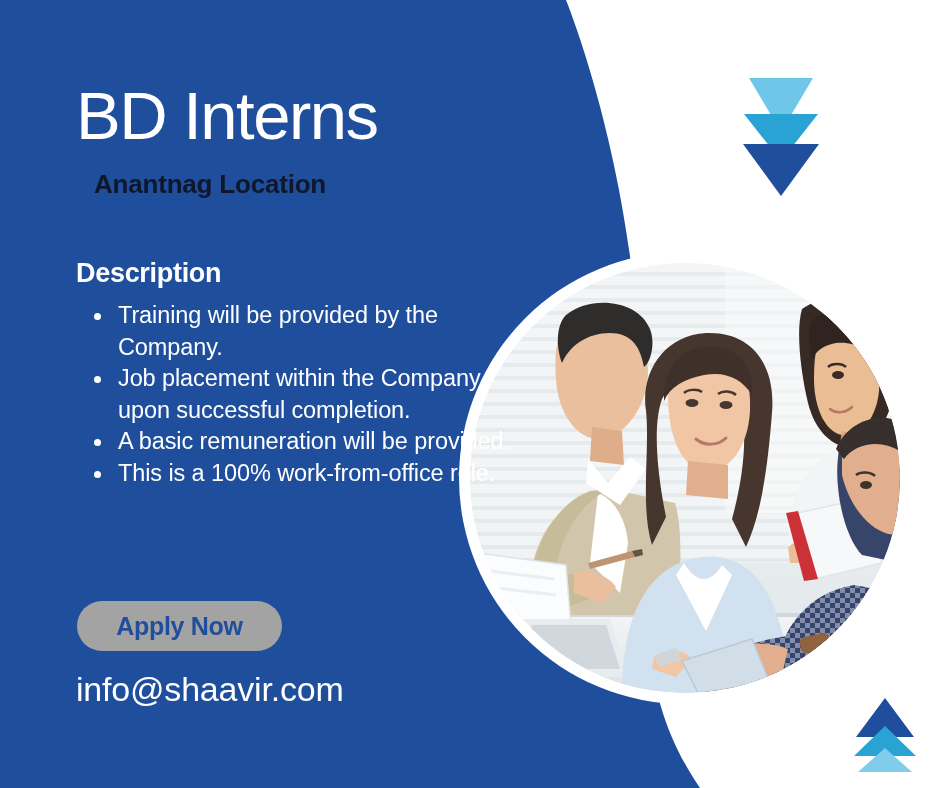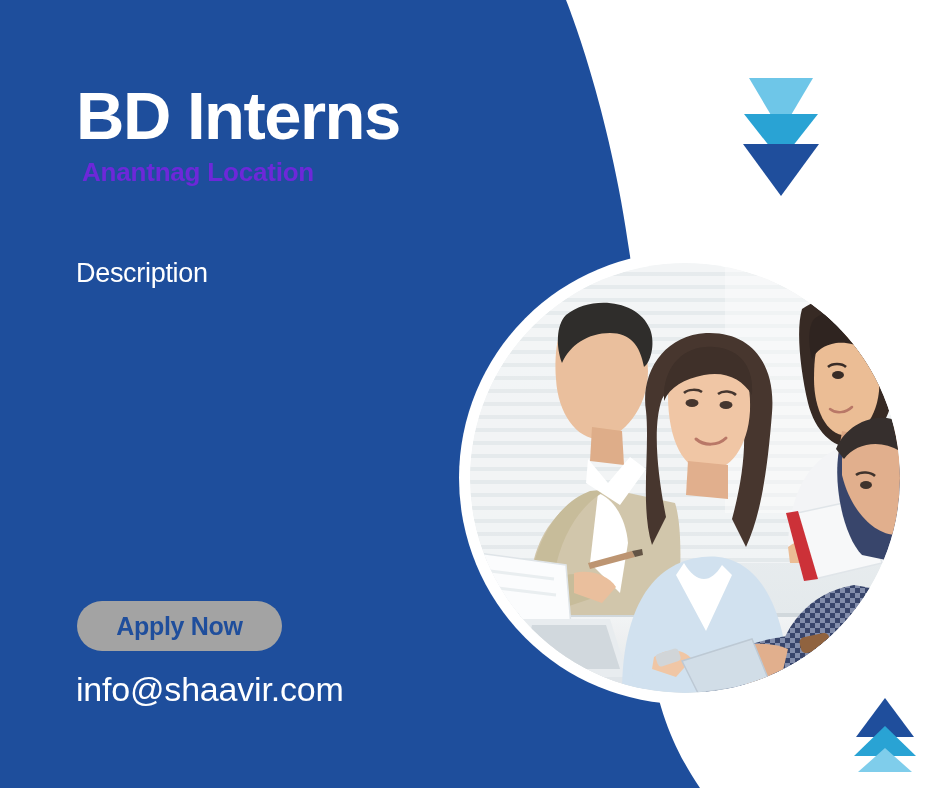--- a/index.html
+++ b/index.html
@@ -74,46 +74,46 @@
     z-index: 5;
   }
 
   #title {
     position: absolute;
     left: 76px;
     top: 82px;
     margin: 0;
     font-size: 67px;
     line-height: 1.0;
-    font-weight: 700;
+    font-weight: 400;
     letter-spacing: -1.5px;
     color: #ffffff;
     white-space: nowrap;
   }
 
   #subtitle {
     position: absolute;
     left: 78px;
     top: 154px;
-    margin: 4px;
+    margin: 16px;
     font-size: 26px;
     line-height: 1.1;
     font-weight: 700;
     letter-spacing: -0.2px;
-    color: #6d28d9;
+    color: #0f172a;
     white-space: nowrap;
   }
 
   #desc-heading {
     position: absolute;
     left: 76px;
     top: 258px;
     margin: 0;
     font-size: 27px;
-    font-weight: 400;
+    font-weight: 700;
     letter-spacing: -0.3px;
     color: #ffffff;
   }
 
   #bullet-list {
     position: absolute;
     left: 76px;
     top: 300px;
     width: 420px;
     margin: 0;
@@ -329,20 +329,26 @@
     </svg>
   </div>
 
   <div class="content">
 
     <h1 id="title">BD Interns</h1>
     <h2 id="subtitle">Anantnag Location</h2>
 
     <h3 id="desc-heading">Description</h3>
 
+    <ul id="bullet-list">
+      <li>Training will be provided by the Company.</li>
+      <li>Job placement within the Company upon successful completion.</li>
+      <li>A basic remuneration will be provided.</li>
+      <li>This is a 100% work-from-office role.</li>
+    </ul>
 
     <button id="apply-button">Apply Now</button>
 
     <p id="email">info@shaavir.com</p>
 
   </div>
 
 </div>
 
 </body></html>

